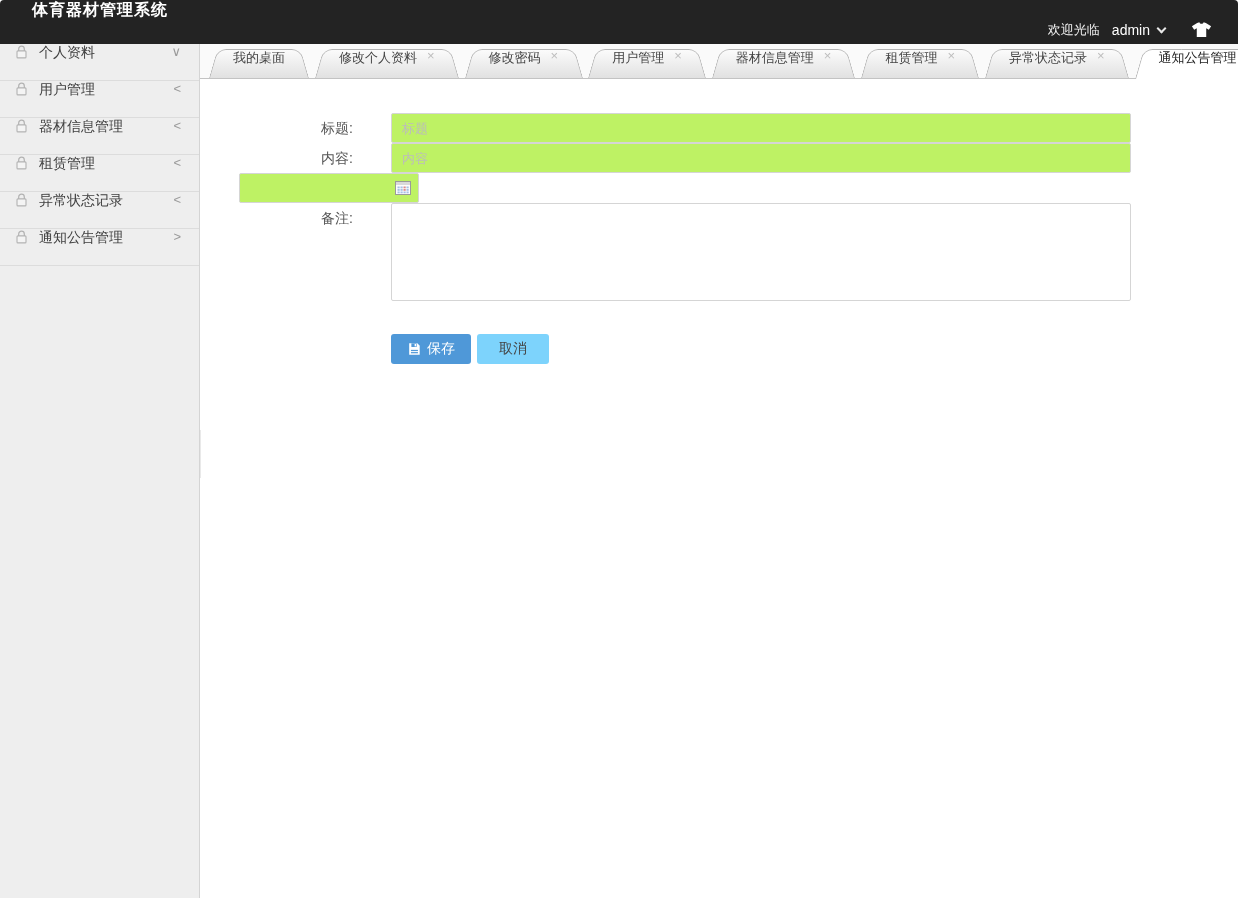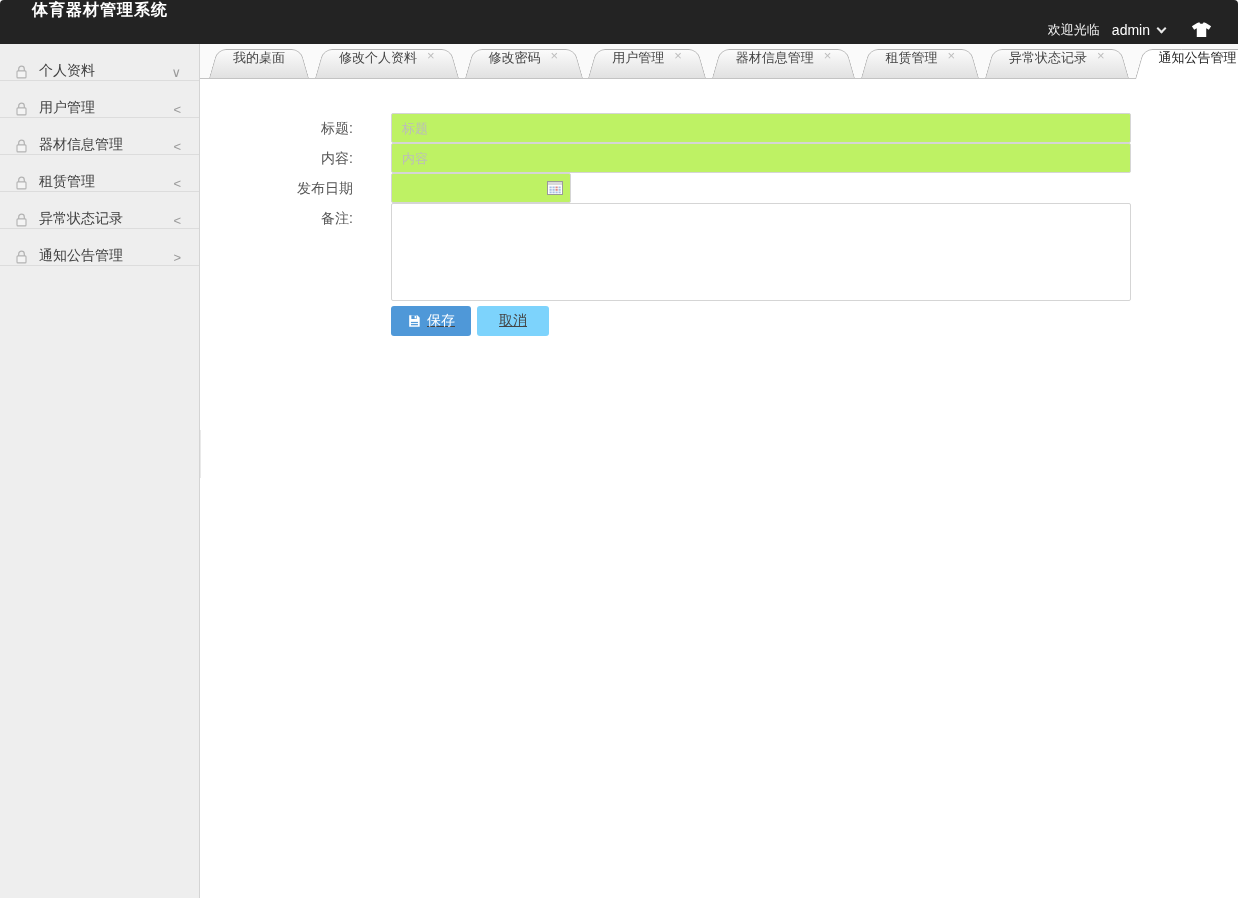--- a/index.html
+++ b/index.html
@@ -40,21 +40,21 @@
   }
   .tshirt { margin-left: 26px; cursor: pointer; display: flex; align-items: center; }
 
   
   .sidebar {
     position: absolute; top: 44px; left: 0; width: 200px; bottom: 8px;
     background: #eeeeee;
     border-right: 1px solid #d4d4d4;
   }
   .side-item {
-    height: 37px; display: flex; align-items: flex-end;
+    height: 37px; display: flex; align-items: flex-start;
     border-bottom: 1px solid #dcdcdc;
     cursor: pointer; position: relative;
   }
   .side-item .lock { margin: 0 10px 0 14px; display: flex; }
   .side-label { font-size: 14px; color: #404040; }
   .side-arrow {
     position: absolute; right: 18px;
     font-size: 13px; color: #9a9a9a;
   }
 
@@ -142,21 +142,21 @@
     position: absolute; right: 8px; top: 7px; cursor: pointer;
     display: flex;
   }
   .textarea-input {
     width: 740px; height: 98px;
     border: 1px solid #d5d5d5; border-radius: 2px;
     padding: 6px 10px; font-size: 13px; color: #555;
     outline: none; resize: none;
     font-family: "Liberation Sans", "DejaVu Sans", sans-serif;
   }
-  .button-row { margin-left: 190px; margin-top: 1px; display: flex; text-decoration: underline; }
+  .button-row { margin-left: 190px; margin-top: 29px; display: flex; }
   .btn {
     height: 30px; border-radius: 3px; font-size: 14px;
     display: inline-flex; align-items: center; justify-content: center;
     cursor: pointer; border: none;
     font-family: "Liberation Sans", "DejaVu Sans", sans-serif;
   }
   .btn-save {
     background: #4f98d8; color: #ffffff;
     padding: 0 16px; min-width: 72px;
   }
@@ -298,21 +298,20 @@
     </div>
 
     <div class="form-row">
       <label class="form-label">内容:</label>
       <span class="form-control-wrap">
         <input class="text-input" type="text" placeholder="内容" style="">
       </span>
     </div>
 
     <div class="form-row">
-      <label class="form-label">发布日期</label>
       <span class="form-control-wrap">
         <input class="text-input date-input" type="text" style="">
         <span class="calendar-icon">
           <svg width="16" height="16" viewBox="0 0 16 16">
             <rect x="0.5" y="1.5" width="15" height="13" fill="#fdfdfd" stroke="#9a9a9a"></rect>
             <rect x="1" y="2" width="14" height="3" fill="#d9d9d9"></rect>
             <rect x="2.5" y="6.5" width="2.2" height="1.8" fill="#a7c0e4"></rect>
               <rect x="5.5" y="6.5" width="2.2" height="1.8" fill="#a7c0e4"></rect>
               <rect x="8.5" y="6.5" width="2.2" height="1.8" fill="#dd8a8a"></rect>
               <rect x="11.5" y="6.5" width="2.2" height="1.8" fill="#a7c0e4"></rect>

